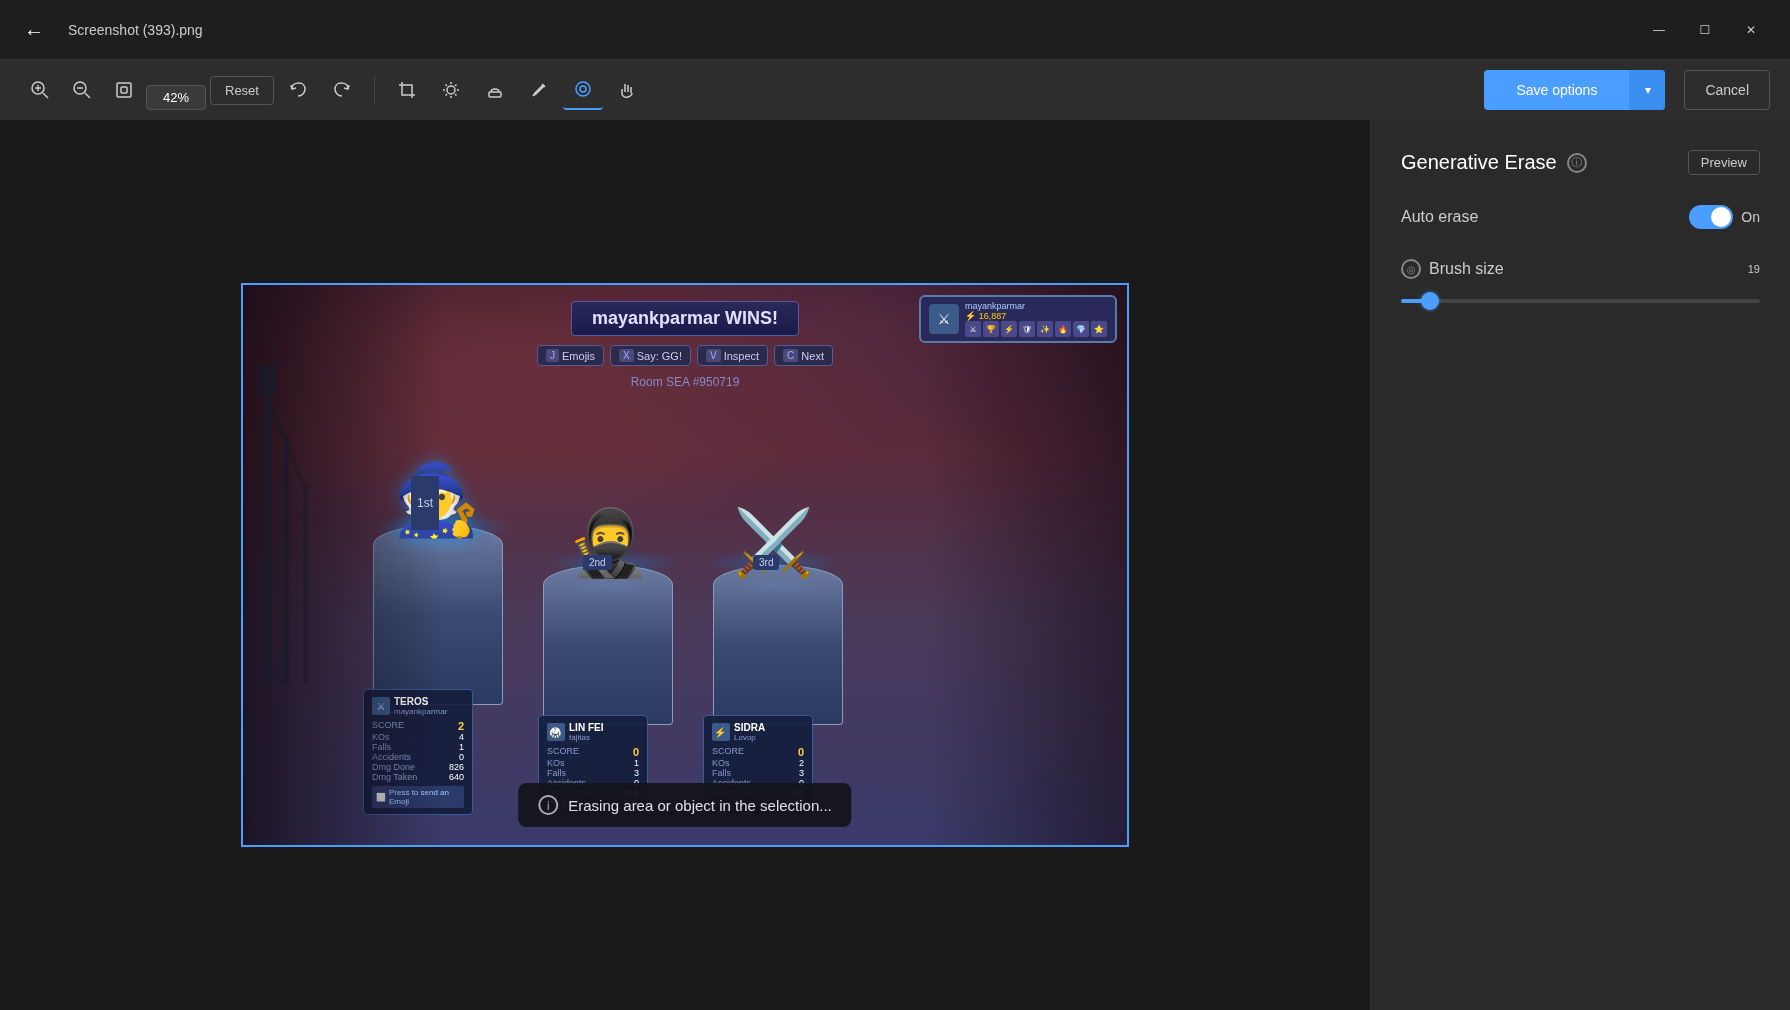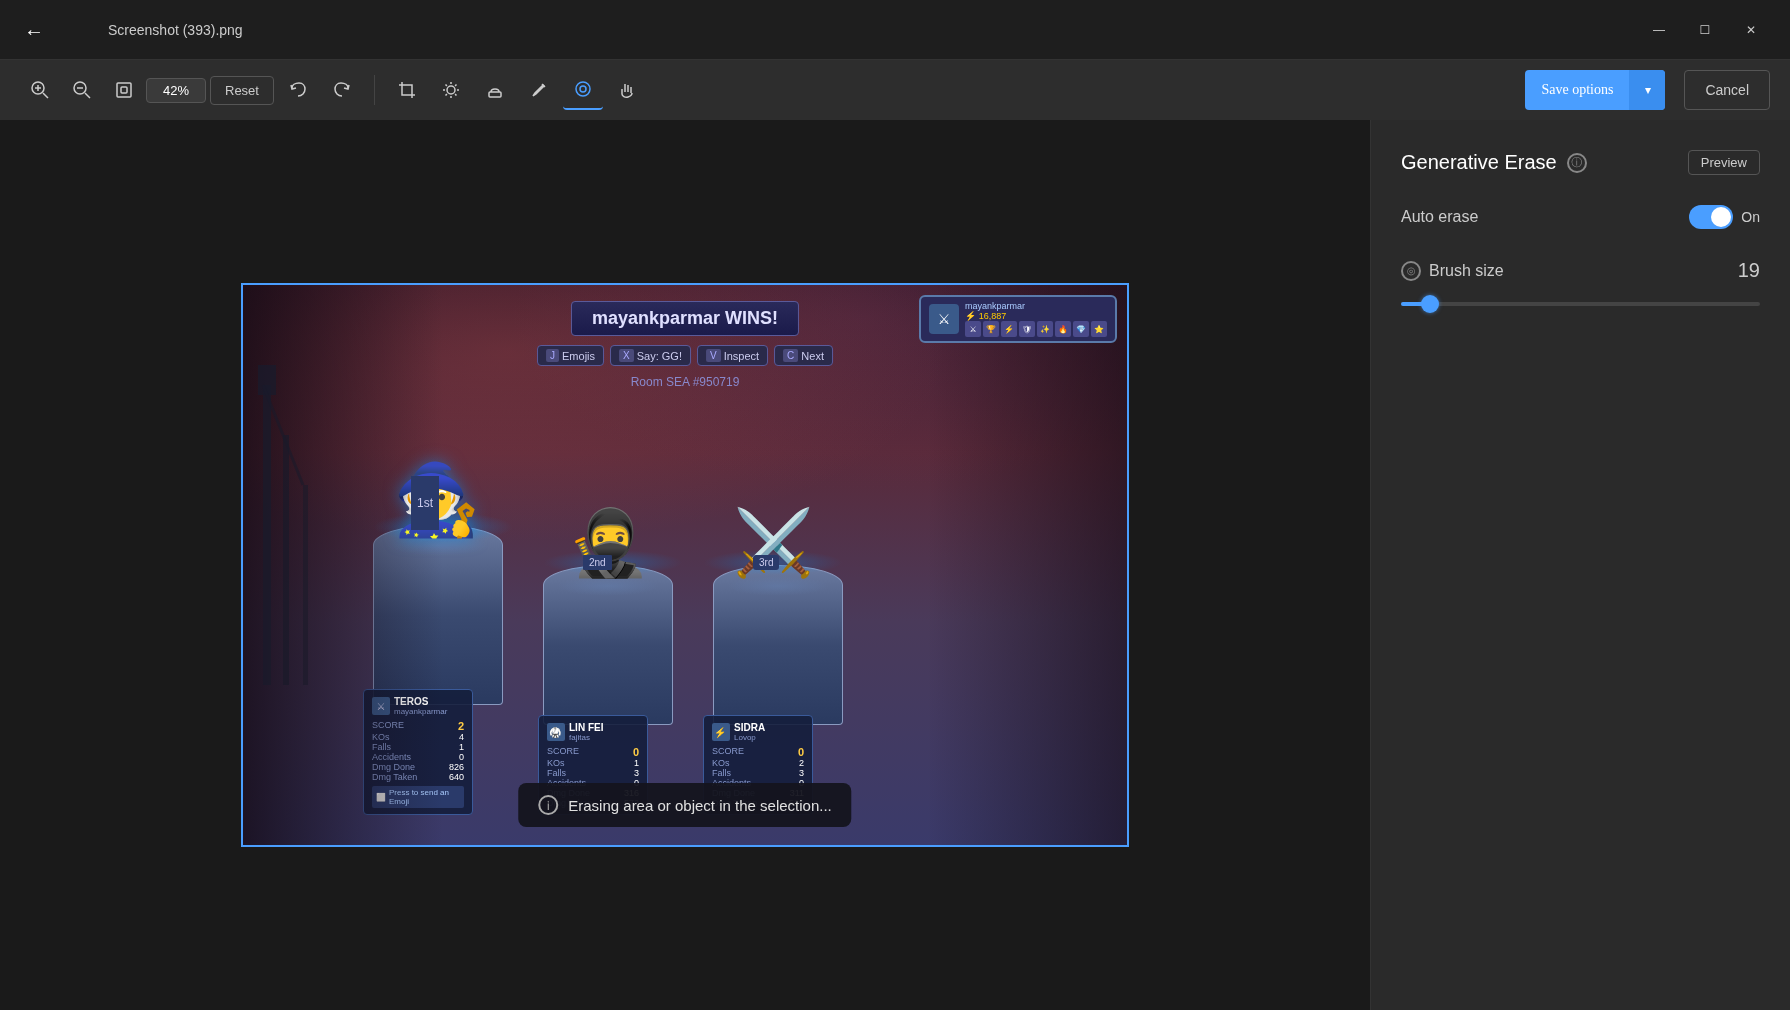--- a/index.html
+++ b/index.html
@@ -29,21 +29,20 @@
       color: #fff;
       font-size: 20px;
       cursor: pointer;
       display: flex; align-items: center; justify-content: center;
       border-radius: 4px;
     }
     .titlebar-title {
       font-size: 14px;
       color: #ccc;
       flex: 1;
-      margin-left: 40px;
     }
     .titlebar-controls {
       display: flex; gap: 0;
       margin-left: auto;
     }
     .titlebar-btn {
       width: 46px; height: 36px;
       background: transparent;
       border: none;
       color: #ccc;
@@ -56,21 +55,21 @@
     .toolbar {
       height: 60px;
       background: #2d2d2d;
       display: flex;
       align-items: center;
       padding: 0 20px;
       gap: 4px;
     }
     .tool-group {
       display: flex;
-      align-items: center;
+      align-items: flex-end;
       gap: 2px;
     }
     .tool-btn {
       width: 40px; height: 40px;
       background: transparent;
       border: none;
       color: #ccc;
       font-size: 16px;
       cursor: pointer;
       display: flex; align-items: center; justify-content: center;
@@ -114,22 +113,21 @@
       border: none;
       border-radius: 4px;
       color: #fff;
       font-size: 14px;
       font-weight: 500;
       cursor: pointer;
       height: 40px;
       overflow: hidden;
     }
     .save-options-label {
-      padding: 0 16px;
-      font-family: Liberation Serif, serif;
+      padding: 0 32px;
     }
     .save-options-chevron {
       width: 36px; height: 40px;
       background: #3a8eef;
       display: flex; align-items: center; justify-content: center;
       font-size: 12px;
       border-left: 1px solid #3a8eef;
     }
     .cancel-btn {
       padding: 0 20px;
@@ -518,21 +516,21 @@
       font-size: 10px;
       color: #888;
       margin-right: 8px;
     }
     .brush-label {
       font-size: 16px;
       color: #cccccc;
       flex: 1;
     }
     .brush-value {
-      font-size: 20px;
+      font-size: 11px;
       color: #cccccc;
     }
 
     
     .slider-container {
       position: relative;
       height: 20px;
       display: flex;
       align-items: center;
     }

